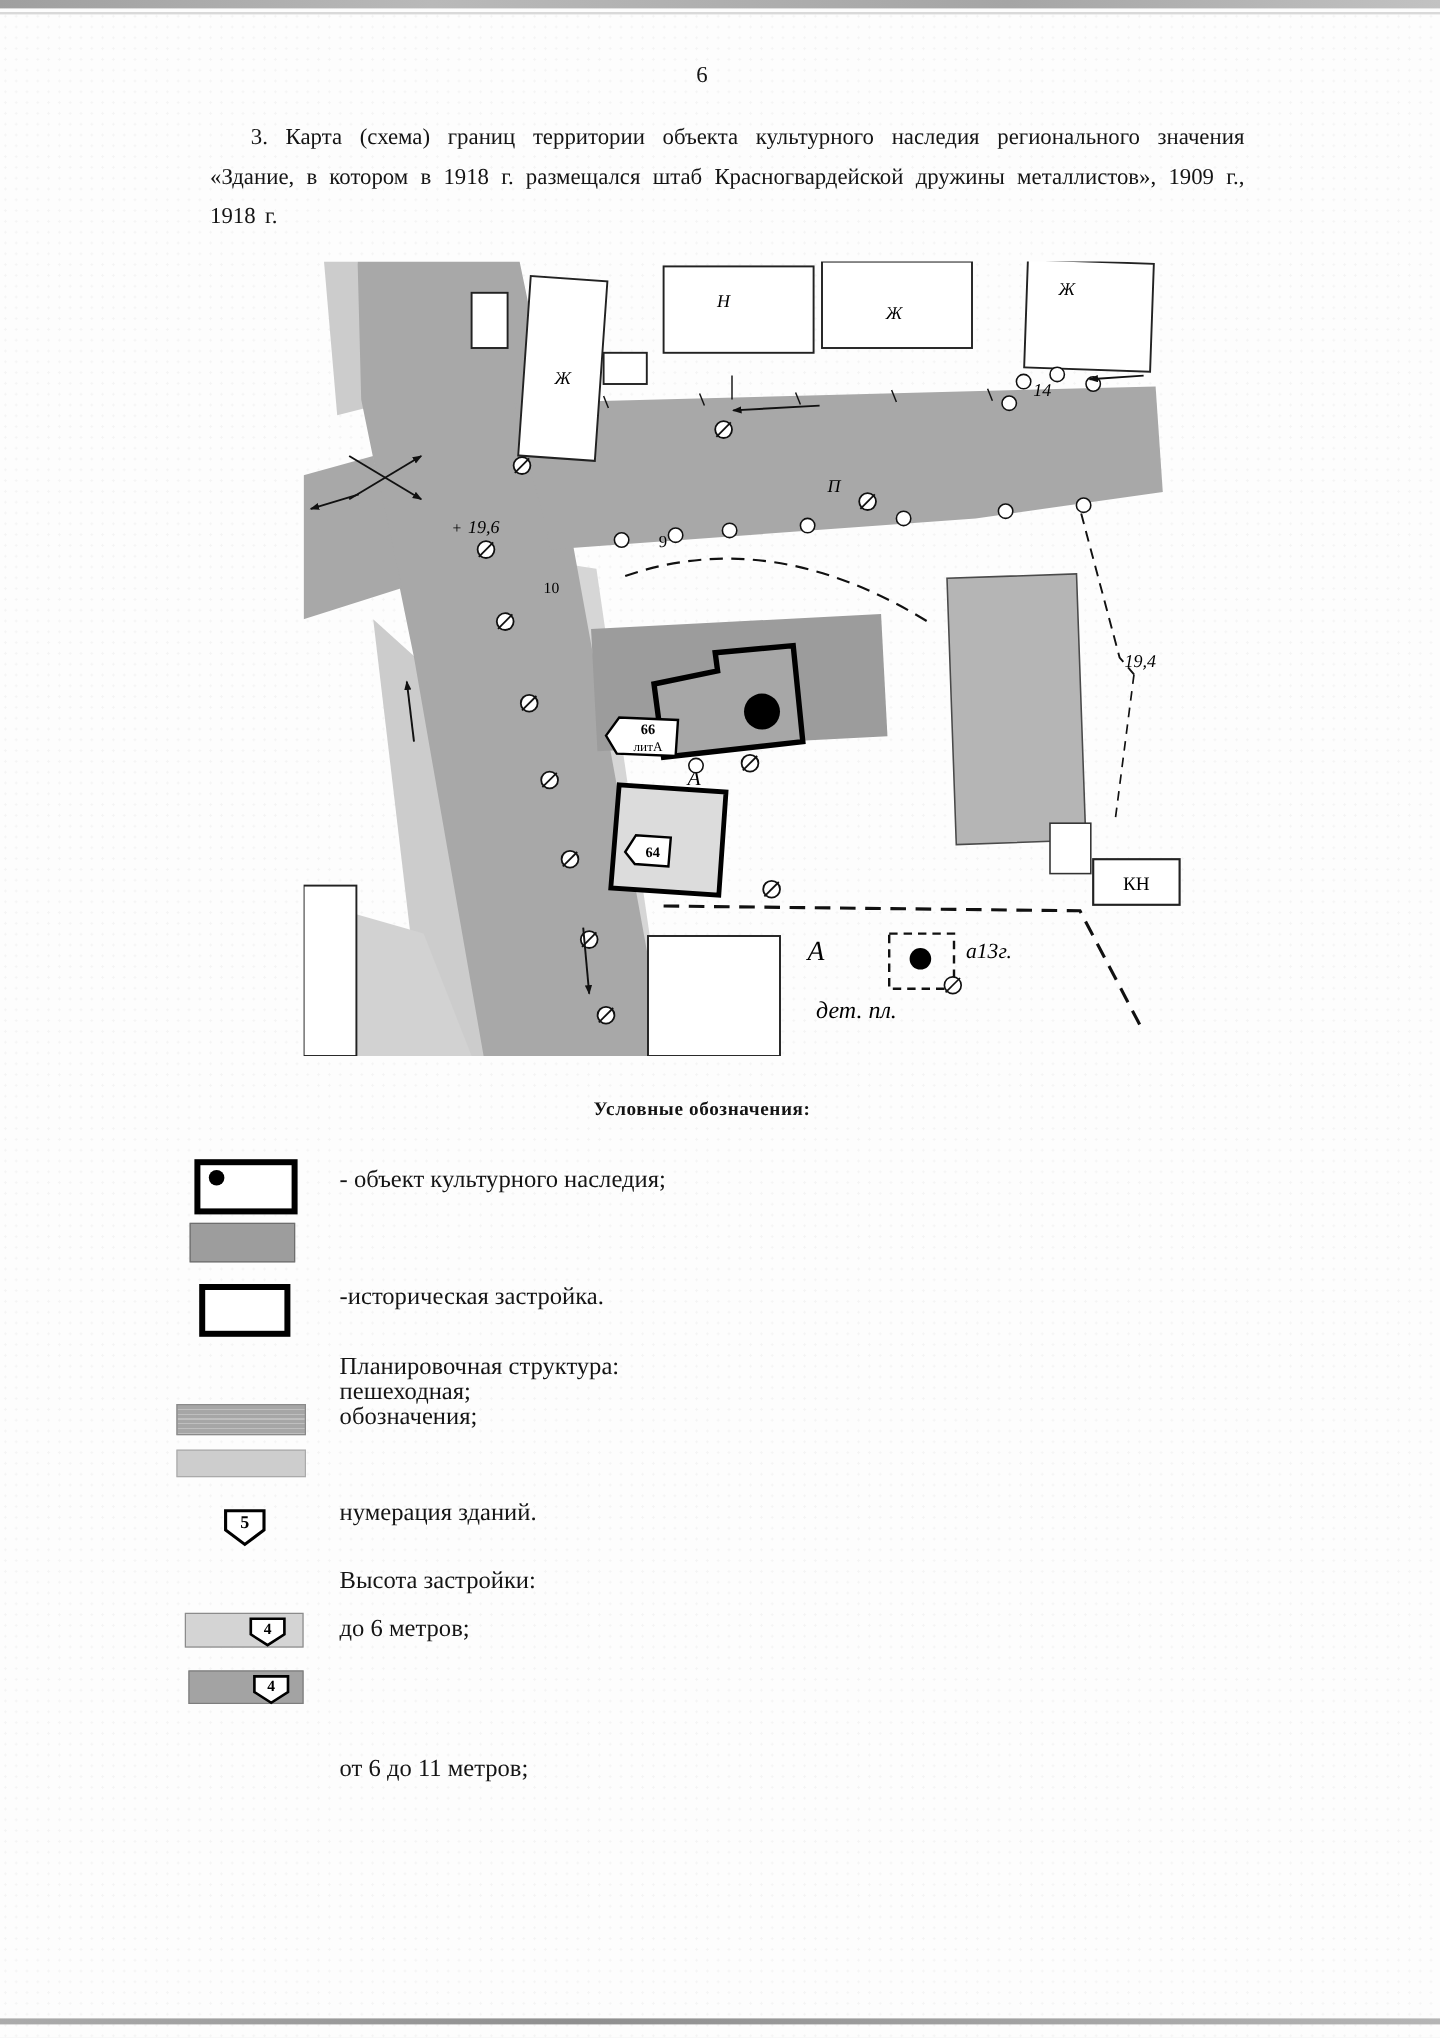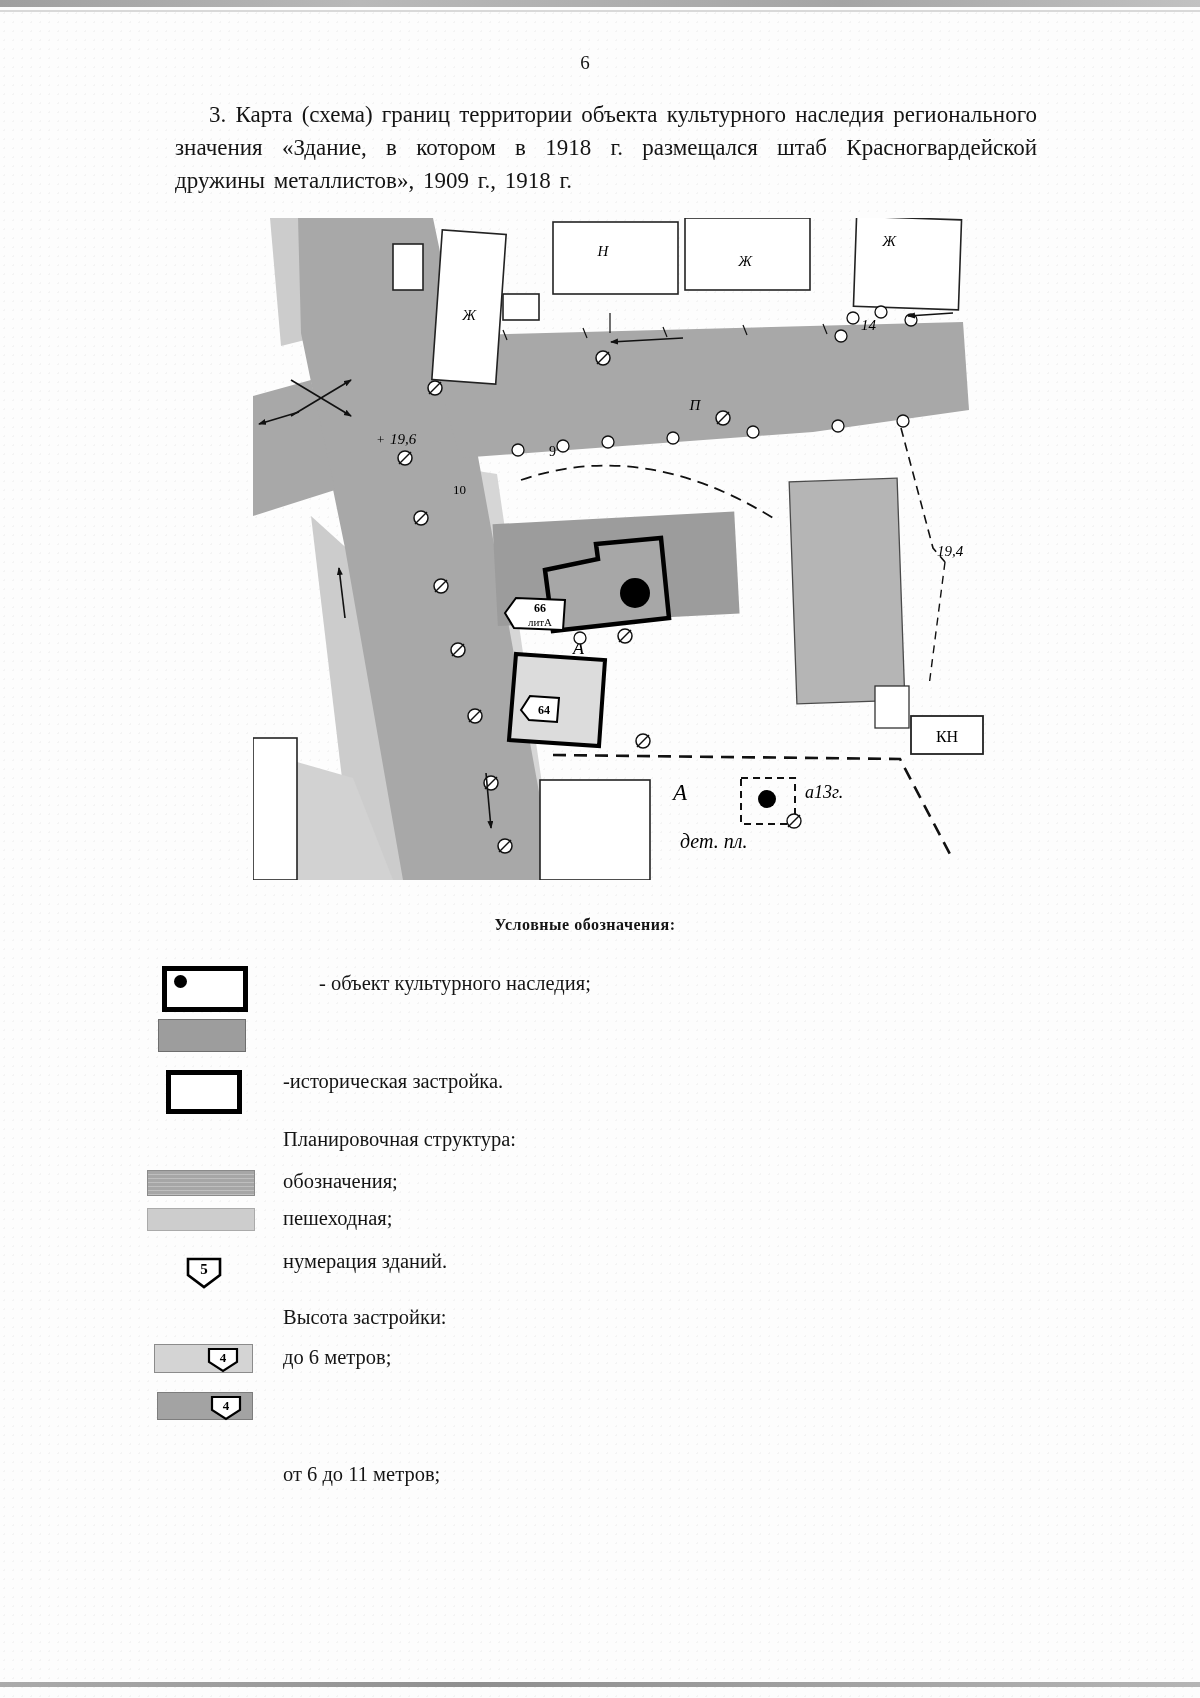--- a/index.html
+++ b/index.html
@@ -14,21 +14,21 @@
     font-family:"Liberation Serif", serif;
     color:#141414;
     overflow:hidden;
   }
   .scan-band-top{position:absolute;left:0;top:0;width:100%;height:7px;background:linear-gradient(90deg,#9f9f9f,#b9b9b9 30%,#a5a5a5 70%,#c2c2c2);}
   .scan-band-top2{position:absolute;left:0;top:10px;width:100%;height:2px;background:rgba(150,150,150,.35);}
   .scan-band-bottom{position:absolute;left:0;top:1682px;width:100%;height:5px;background:linear-gradient(90deg,#ababab,#8f8f8f 40%,#b5b5b5);}
   .page-number{position:absolute;left:0;top:52px;width:1170px;text-align:center;font-size:19px;}
   .heading{
     position:absolute;left:175px;top:98px;width:862px;
-    font-size:23px;line-height:33px;
+    font-size:19px;line-height:33px;
     text-align:justify;text-indent:34px;word-spacing:3px;
   }
   .map-wrap{position:absolute;left:253px;top:218px;width:732px;height:662px;}
   .map-wrap svg{display:block;}
   .legend-title{position:absolute;left:0;top:916px;width:1170px;text-align:center;font-weight:bold;font-size:16px;letter-spacing:.5px;}
   .lg-label{position:absolute;left:283px;font-size:20.5px;white-space:nowrap;}
   .sym-object{position:absolute;left:162px;top:966px;width:76px;height:36px;border:5px solid #000;background:#fff;}
   .sym-object .dot{position:absolute;left:7px;top:4px;width:13px;height:13px;border-radius:50%;background:#000;}
   .sym-territory{position:absolute;left:158px;top:1019px;width:86px;height:31px;background:#9d9d9d;border:1px solid #6e6e6e;}
   .sym-historic{position:absolute;left:166px;top:1070px;width:66px;height:34px;border:5px solid #000;background:#fff;}
@@ -234,34 +234,34 @@
         <line x1="357" y1="95" x2="357" y2="115"></line>
       </g>
     </svg>
   </div>
 
   <div class="legend-title">Условные обозначения:</div>
 
   <div class="sym-object">
     <div class="dot"></div>
   </div>
-  <span class="lg-label" style="top:972px;margin-left:36px;">- объект культурного наследия;</span>
+  <span class="lg-label" style="top:972px;">- объект культурного наследия;</span>
 
   <div class="sym-territory"></div>
 
   <div class="sym-historic"></div>
   <span class="lg-label" style="top:1070px;">-историческая застройка.</span>
 
   <span class="lg-label" style="top:1128px;text-align:right;">Планировочная структура:</span>
 
   <div class="bar-transport"></div>
   <span class="lg-label" style="top:1170px;">обозначения;</span>
 
   <div class="bar-ped"></div>
-  <span class="lg-label" style="top:1207px;">пешеходная;</span>
+  <span class="lg-label" style="top:1149px;">пешеходная;</span>
 
   <div class="badge5">
     <svg width="38" height="34" viewBox="0 0 38 34">
       <polygon points="3,3 35,3 35,19 19,31 3,19" fill="#fff" stroke="#000" stroke-width="2.6"></polygon>
       <text x="19" y="17.5" font-size="15" font-weight="bold" text-anchor="middle" font-family="Liberation Serif, serif">5</text>
     </svg>
   </div>
   <span class="lg-label" style="top:1250px;">нумерация зданий.</span>
 
   <span class="lg-label" style="top:1306px;">Высота застройки:</span>

